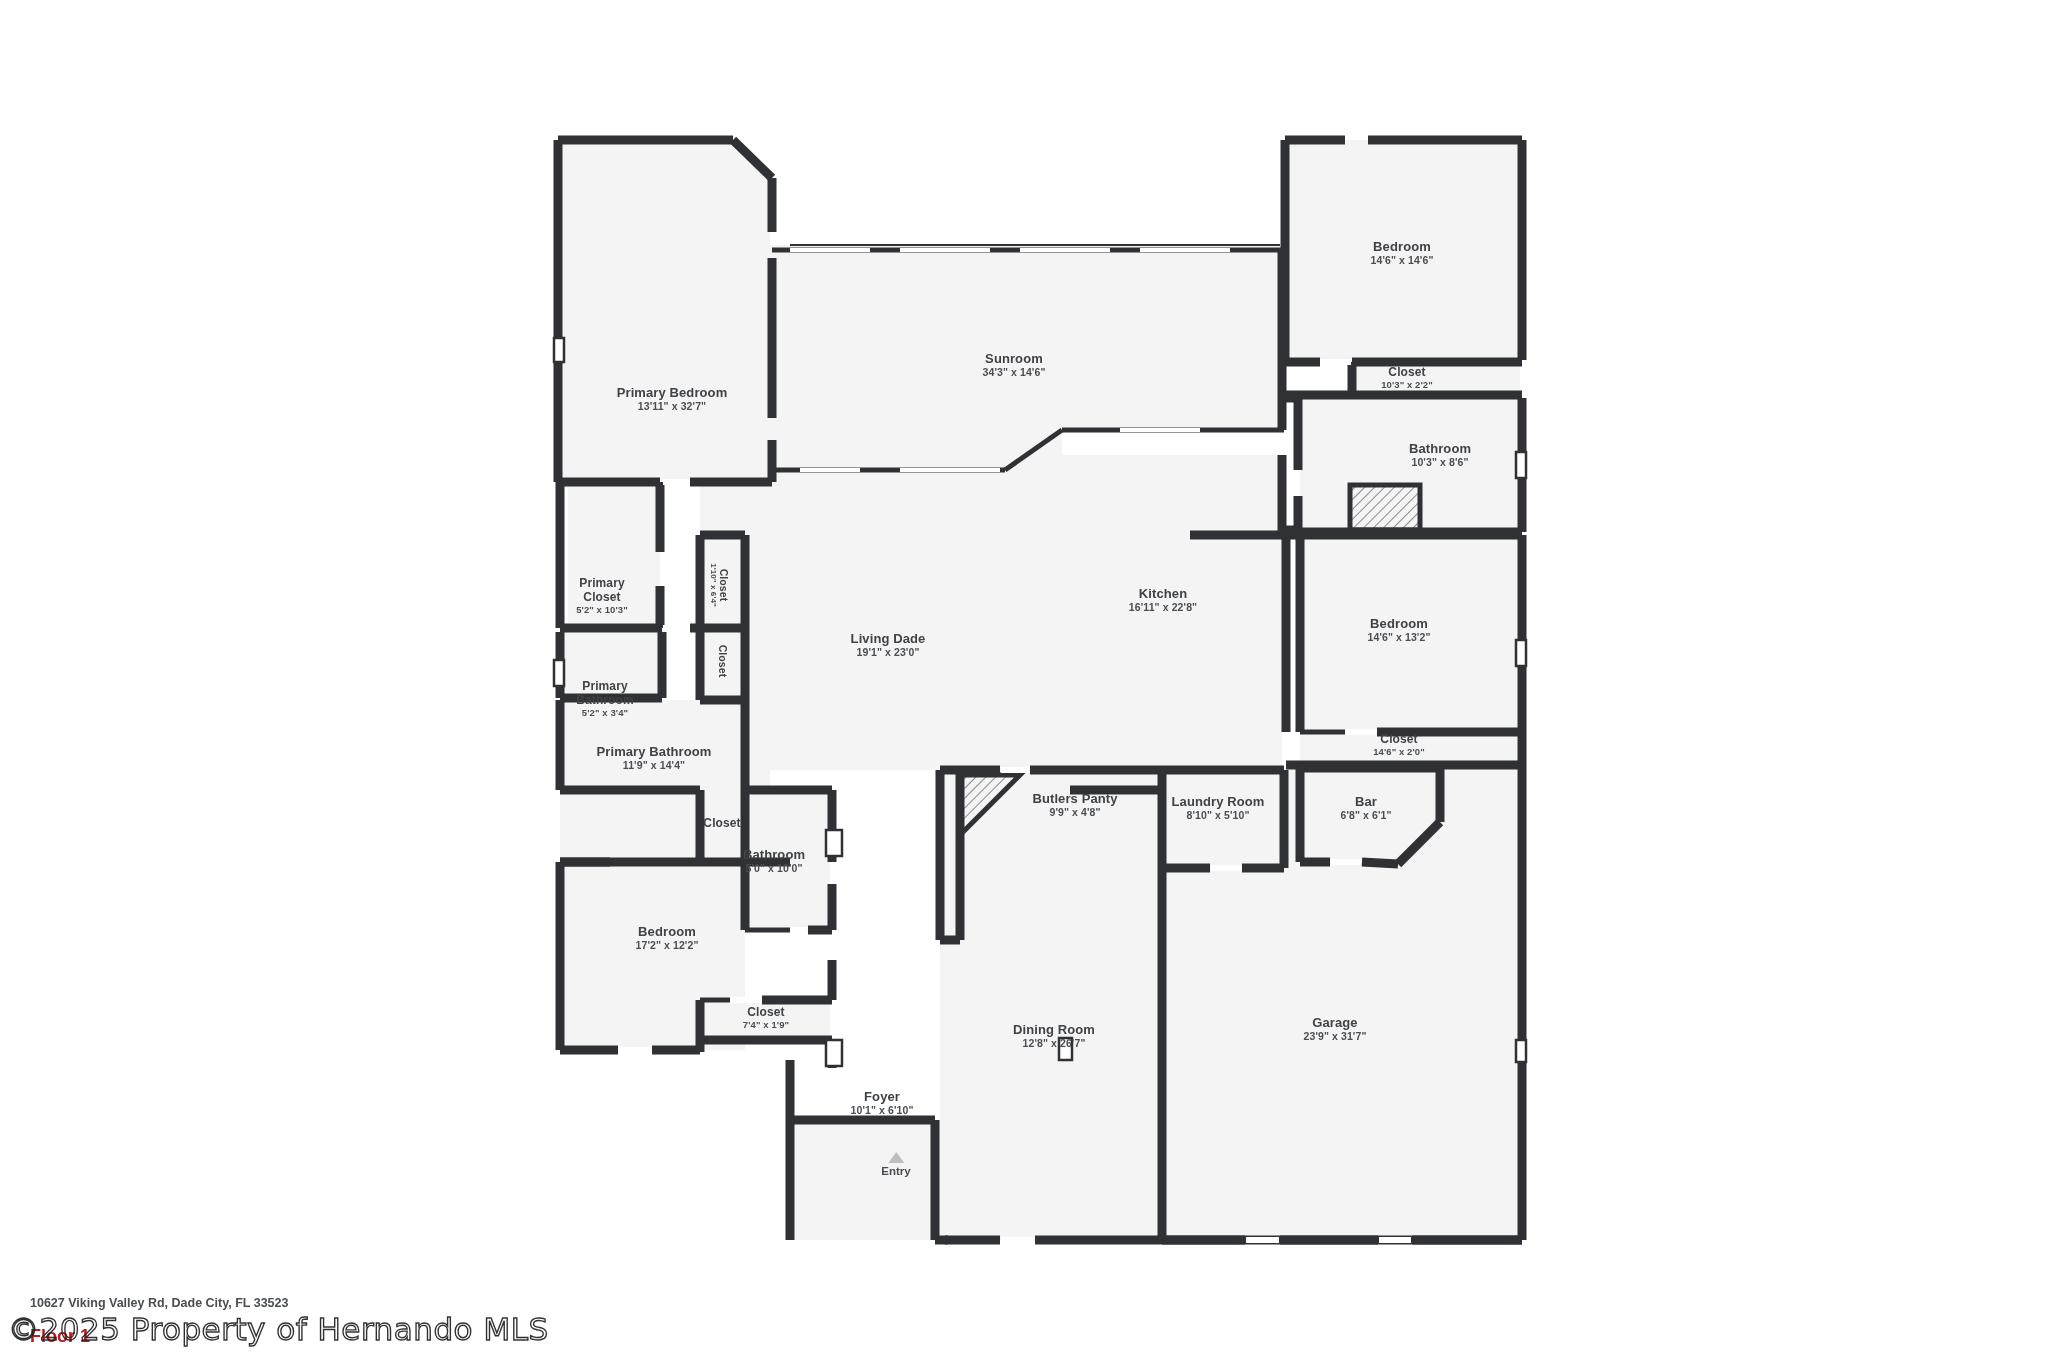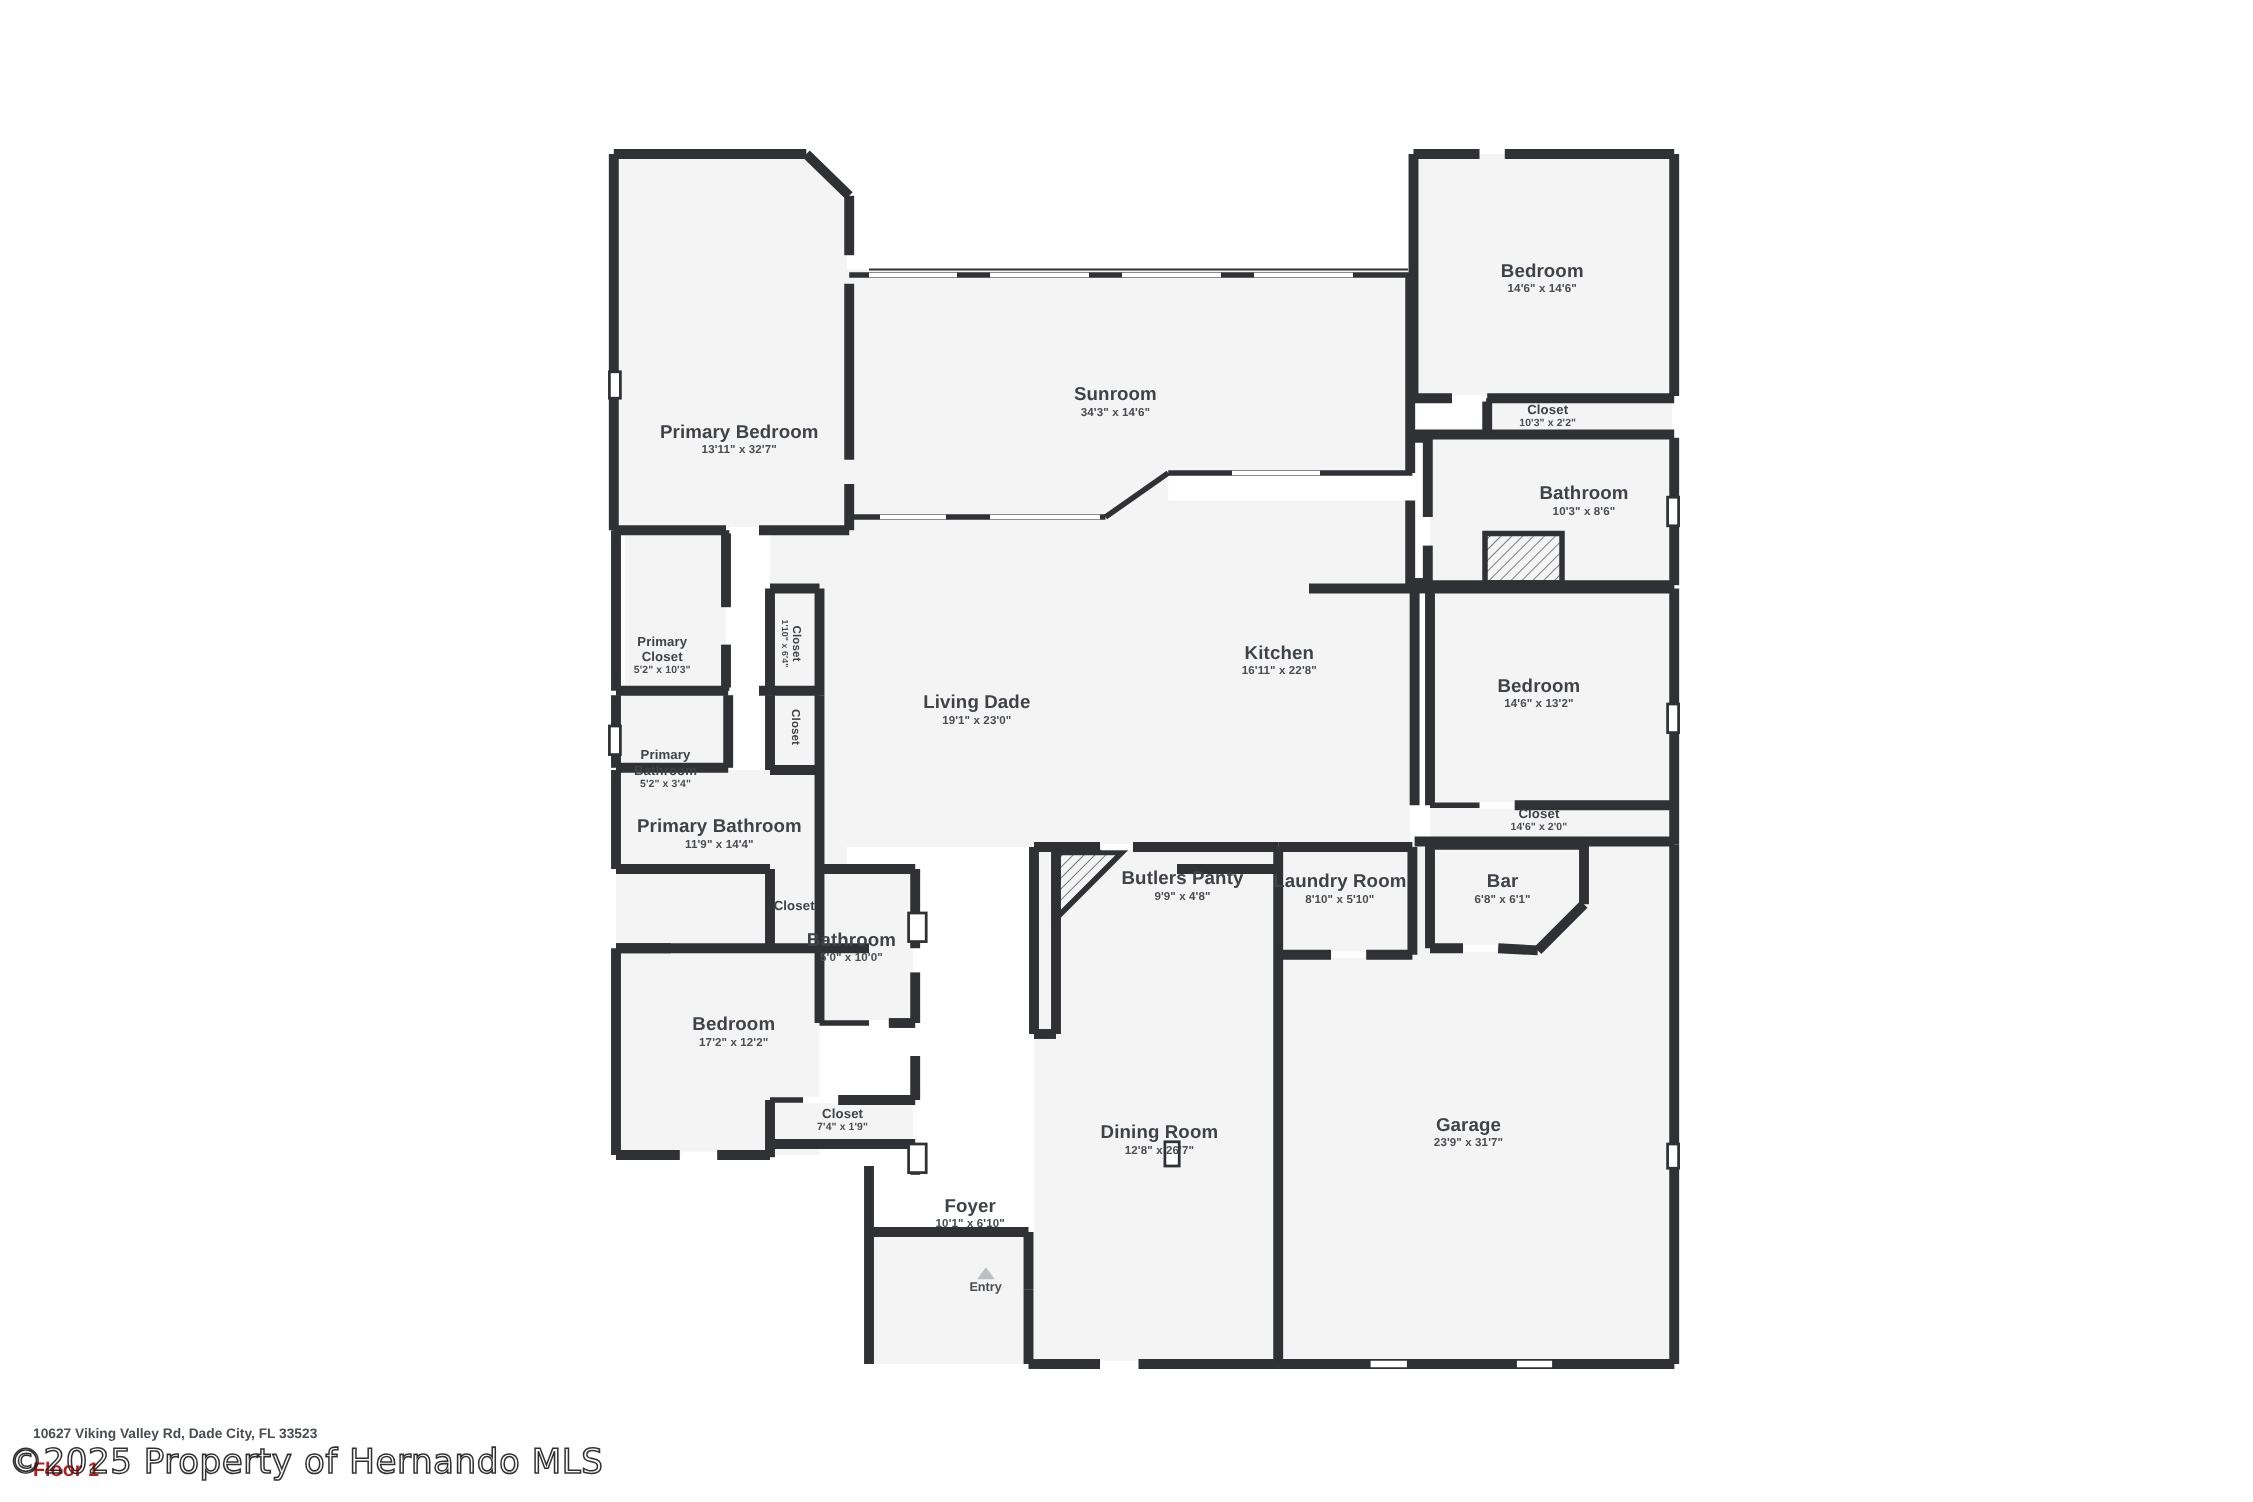--- a/index.html
+++ b/index.html
@@ -35,21 +35,21 @@
     position: absolute;
     text-align: center;
     color: #3f4246;
     line-height: 1.18;
     white-space: nowrap;
     transform: translate(-50%, -50%);
     pointer-events: none;
   }
   .rlabel .nm {
     display: block;
-    font-size: 17px;
+    font-size: 13px;
     font-weight: bold;
     letter-spacing: .1px;
   }
   .rlabel .dm {
     display: block;
     font-size: 10.5px;
     font-weight: bold;
     color: #4a4d51;
     letter-spacing: .1px;
   }

